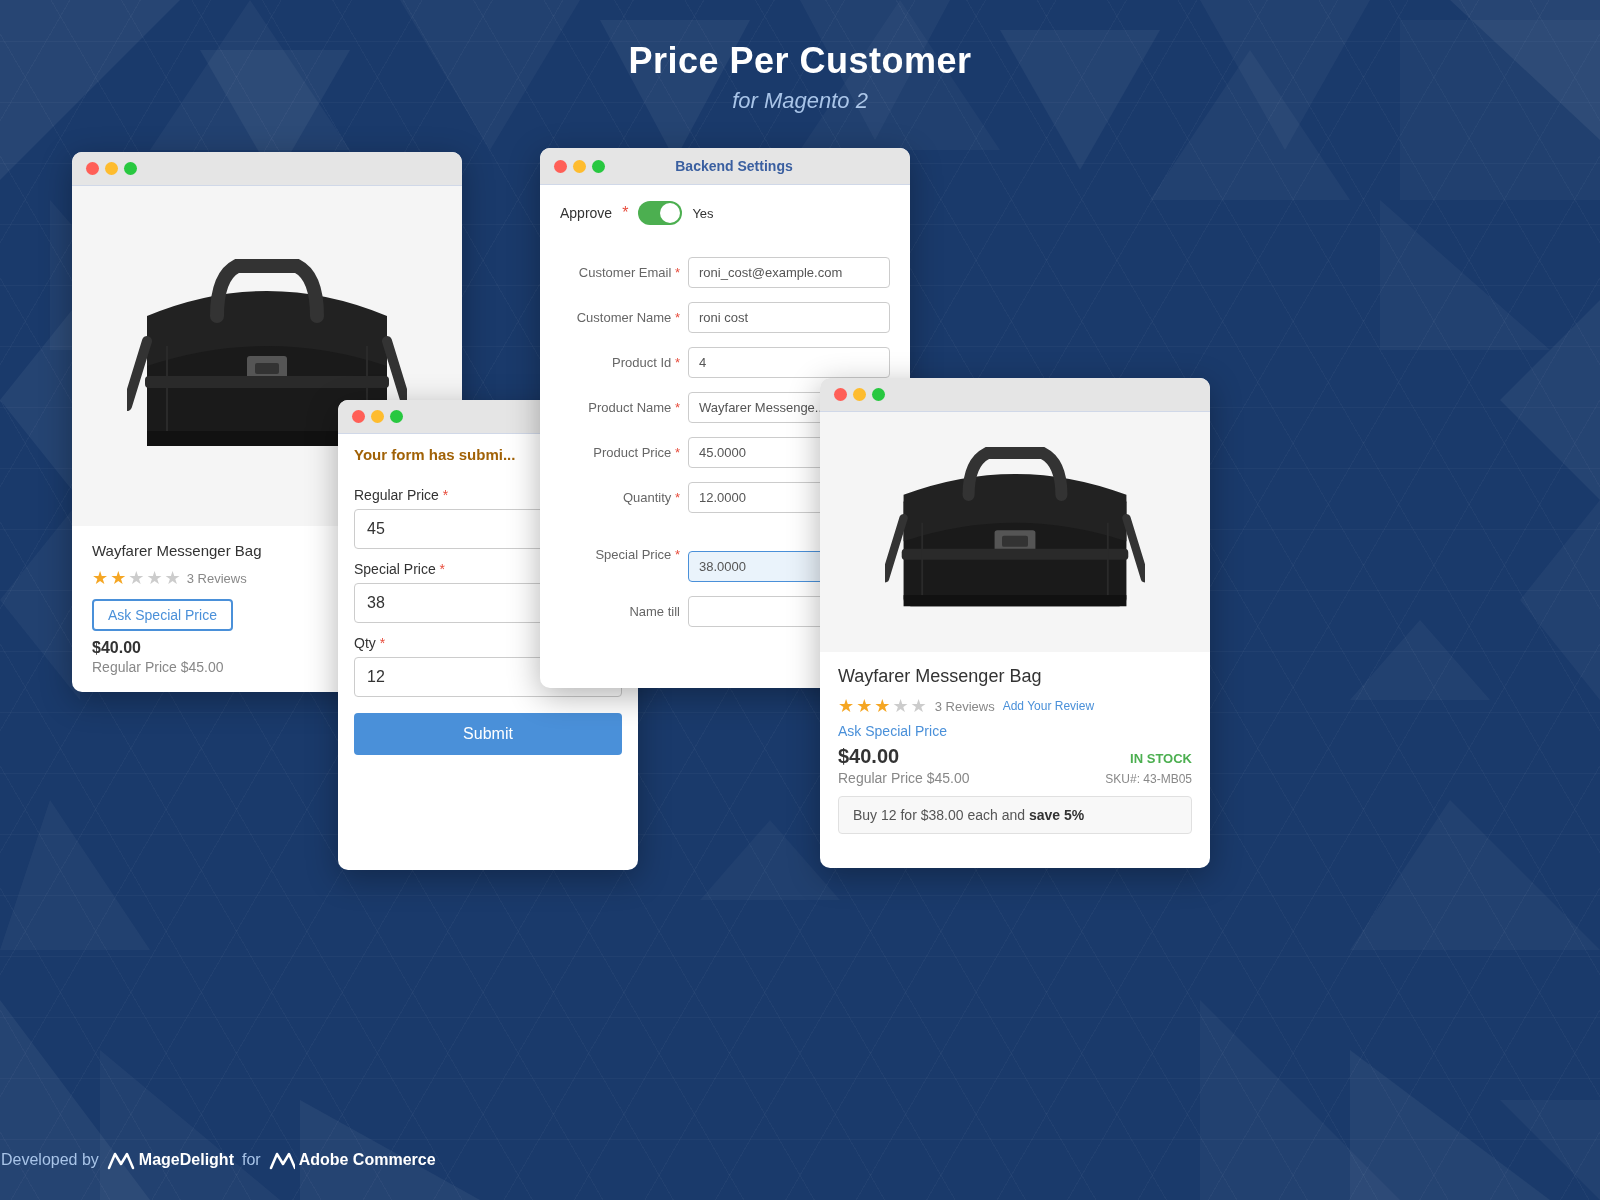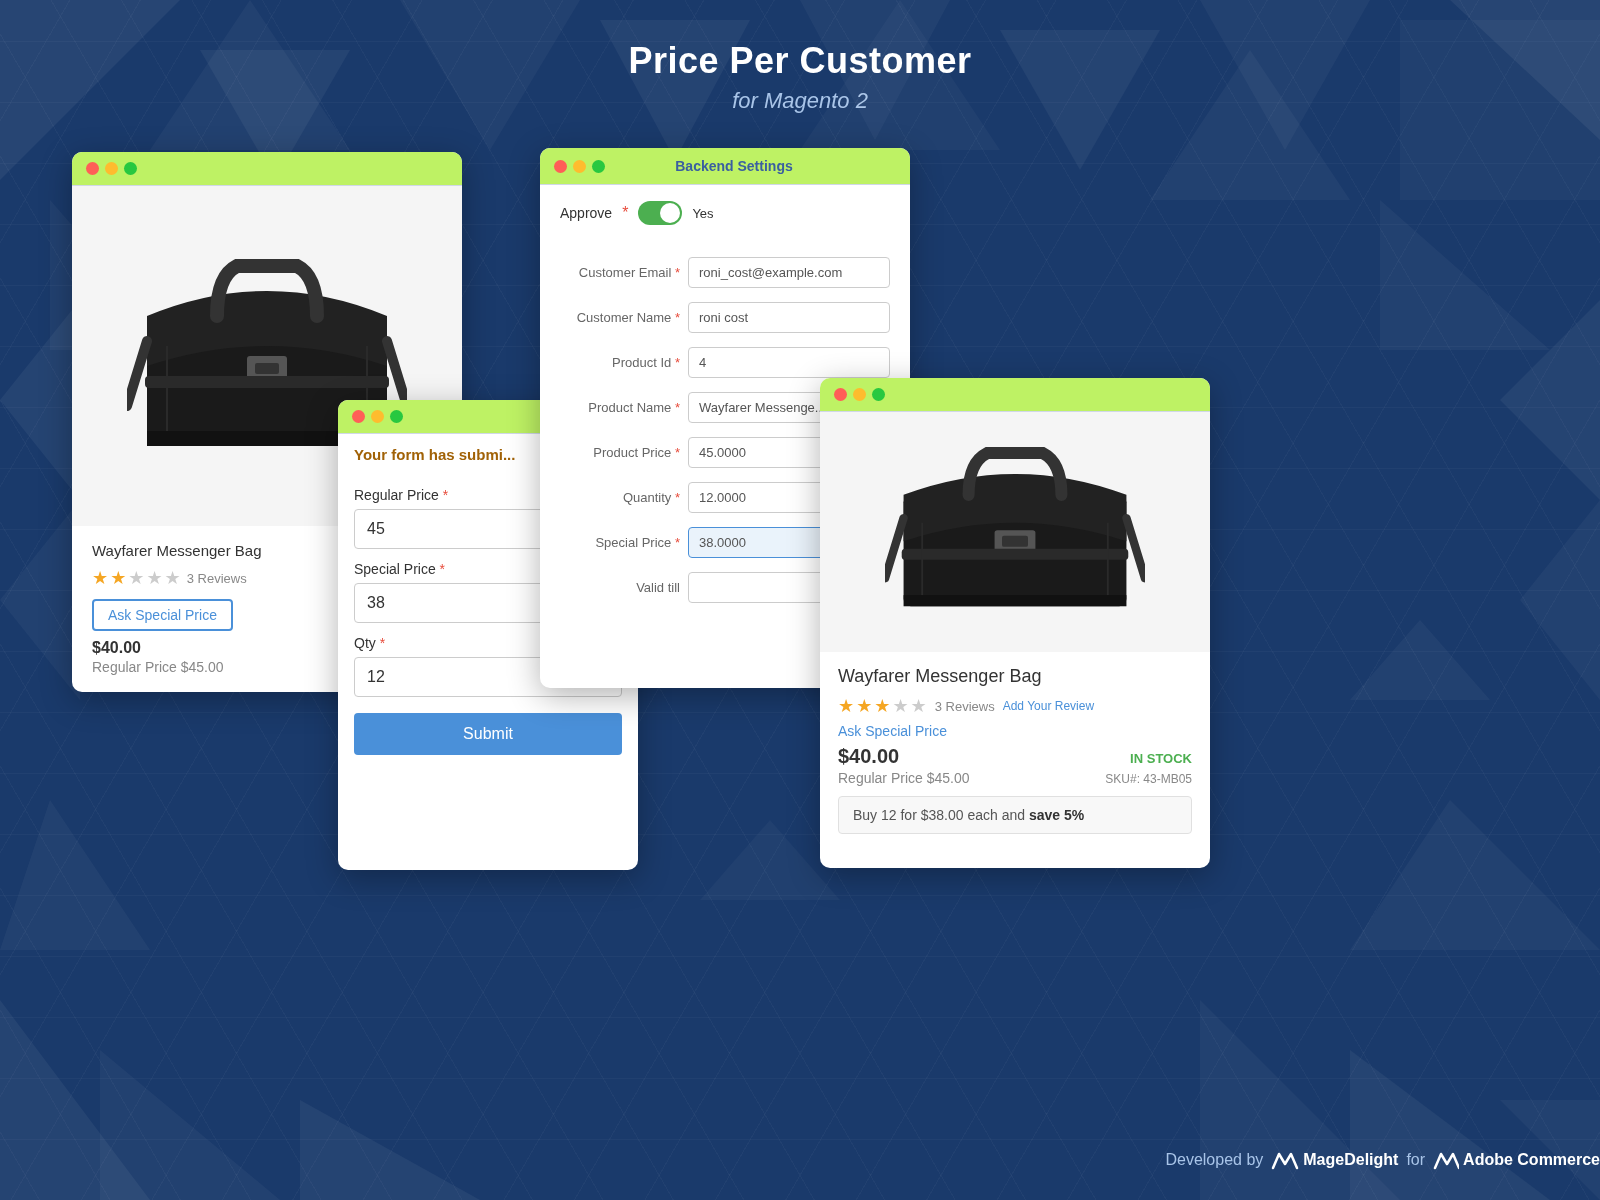--- a/index.html
+++ b/index.html
@@ -66,21 +66,21 @@
     
     .window-card {
       background: #ffffff;
       border-radius: 10px;
       box-shadow: 0 8px 32px rgba(0,0,0,0.3);
       position: absolute;
       overflow: hidden;
     }
 
     .window-titlebar {
-      background: #bef264;
+      background: #e5e5e5;
       padding: 10px 14px;
       display: flex;
       align-items: center;
       gap: 6px;
       border-bottom: 1px solid #d0d8e8;
     }
 
     .window-btn {
       width: 13px;
       height: 13px;
@@ -309,20 +309,21 @@
       border: 1px solid #ccc;
       border-radius: 4px;
       font-size: 13px;
       color: #555;
       background: #fff;
     }
 
     .field-input.highlight {
       border-color: #4a90d9;
       background: #eaf3fb;
+      margin-top: 24px;
     }
 
     .calendar-input-wrap {
       flex: 1;
       position: relative;
     }
 
     .calendar-input {
       width: 100%;
       padding: 7px 28px 7px 10px;
@@ -435,28 +436,28 @@
 
     .bulk-offer strong {
       color: #333;
       font-weight: 700;
     }
 
     
     .page-footer {
       position: absolute;
       bottom: 30px;
-      left: 16px;
+      left: 1px;
       right: 0;
       text-align: center;
       color: #a8c4e8;
       font-size: 16px;
       display: flex;
       align-items: center;
-      justify-content: flex-end;
+      justify-content: flex-start;
       gap: 8px;
     }
 
     .footer-logo {
       display: inline-flex;
       align-items: center;
       gap: 4px;
     }
 
     .magedelight-text {
@@ -669,21 +670,21 @@
 
     <div class="backend-field">
       <div class="field-row">
         <span class="field-label">Special Price <span class="required-star">*</span></span>
         <input class="field-input highlight" type="text" value="38.0000" style="">
       </div>
     </div>
 
     <div class="backend-field">
       <div class="field-row">
-        <span class="field-label">Valid till</span>
+        <span class="field-label">Name till</span>
         <div class="calendar-input-wrap">
           <input class="calendar-input" type="text" value="" style="">
           <span class="cal-icon">📅</span>
         </div>
       </div>
     </div>
   </div>
 </div>
 
 <div class="window-card product-detail-card">

